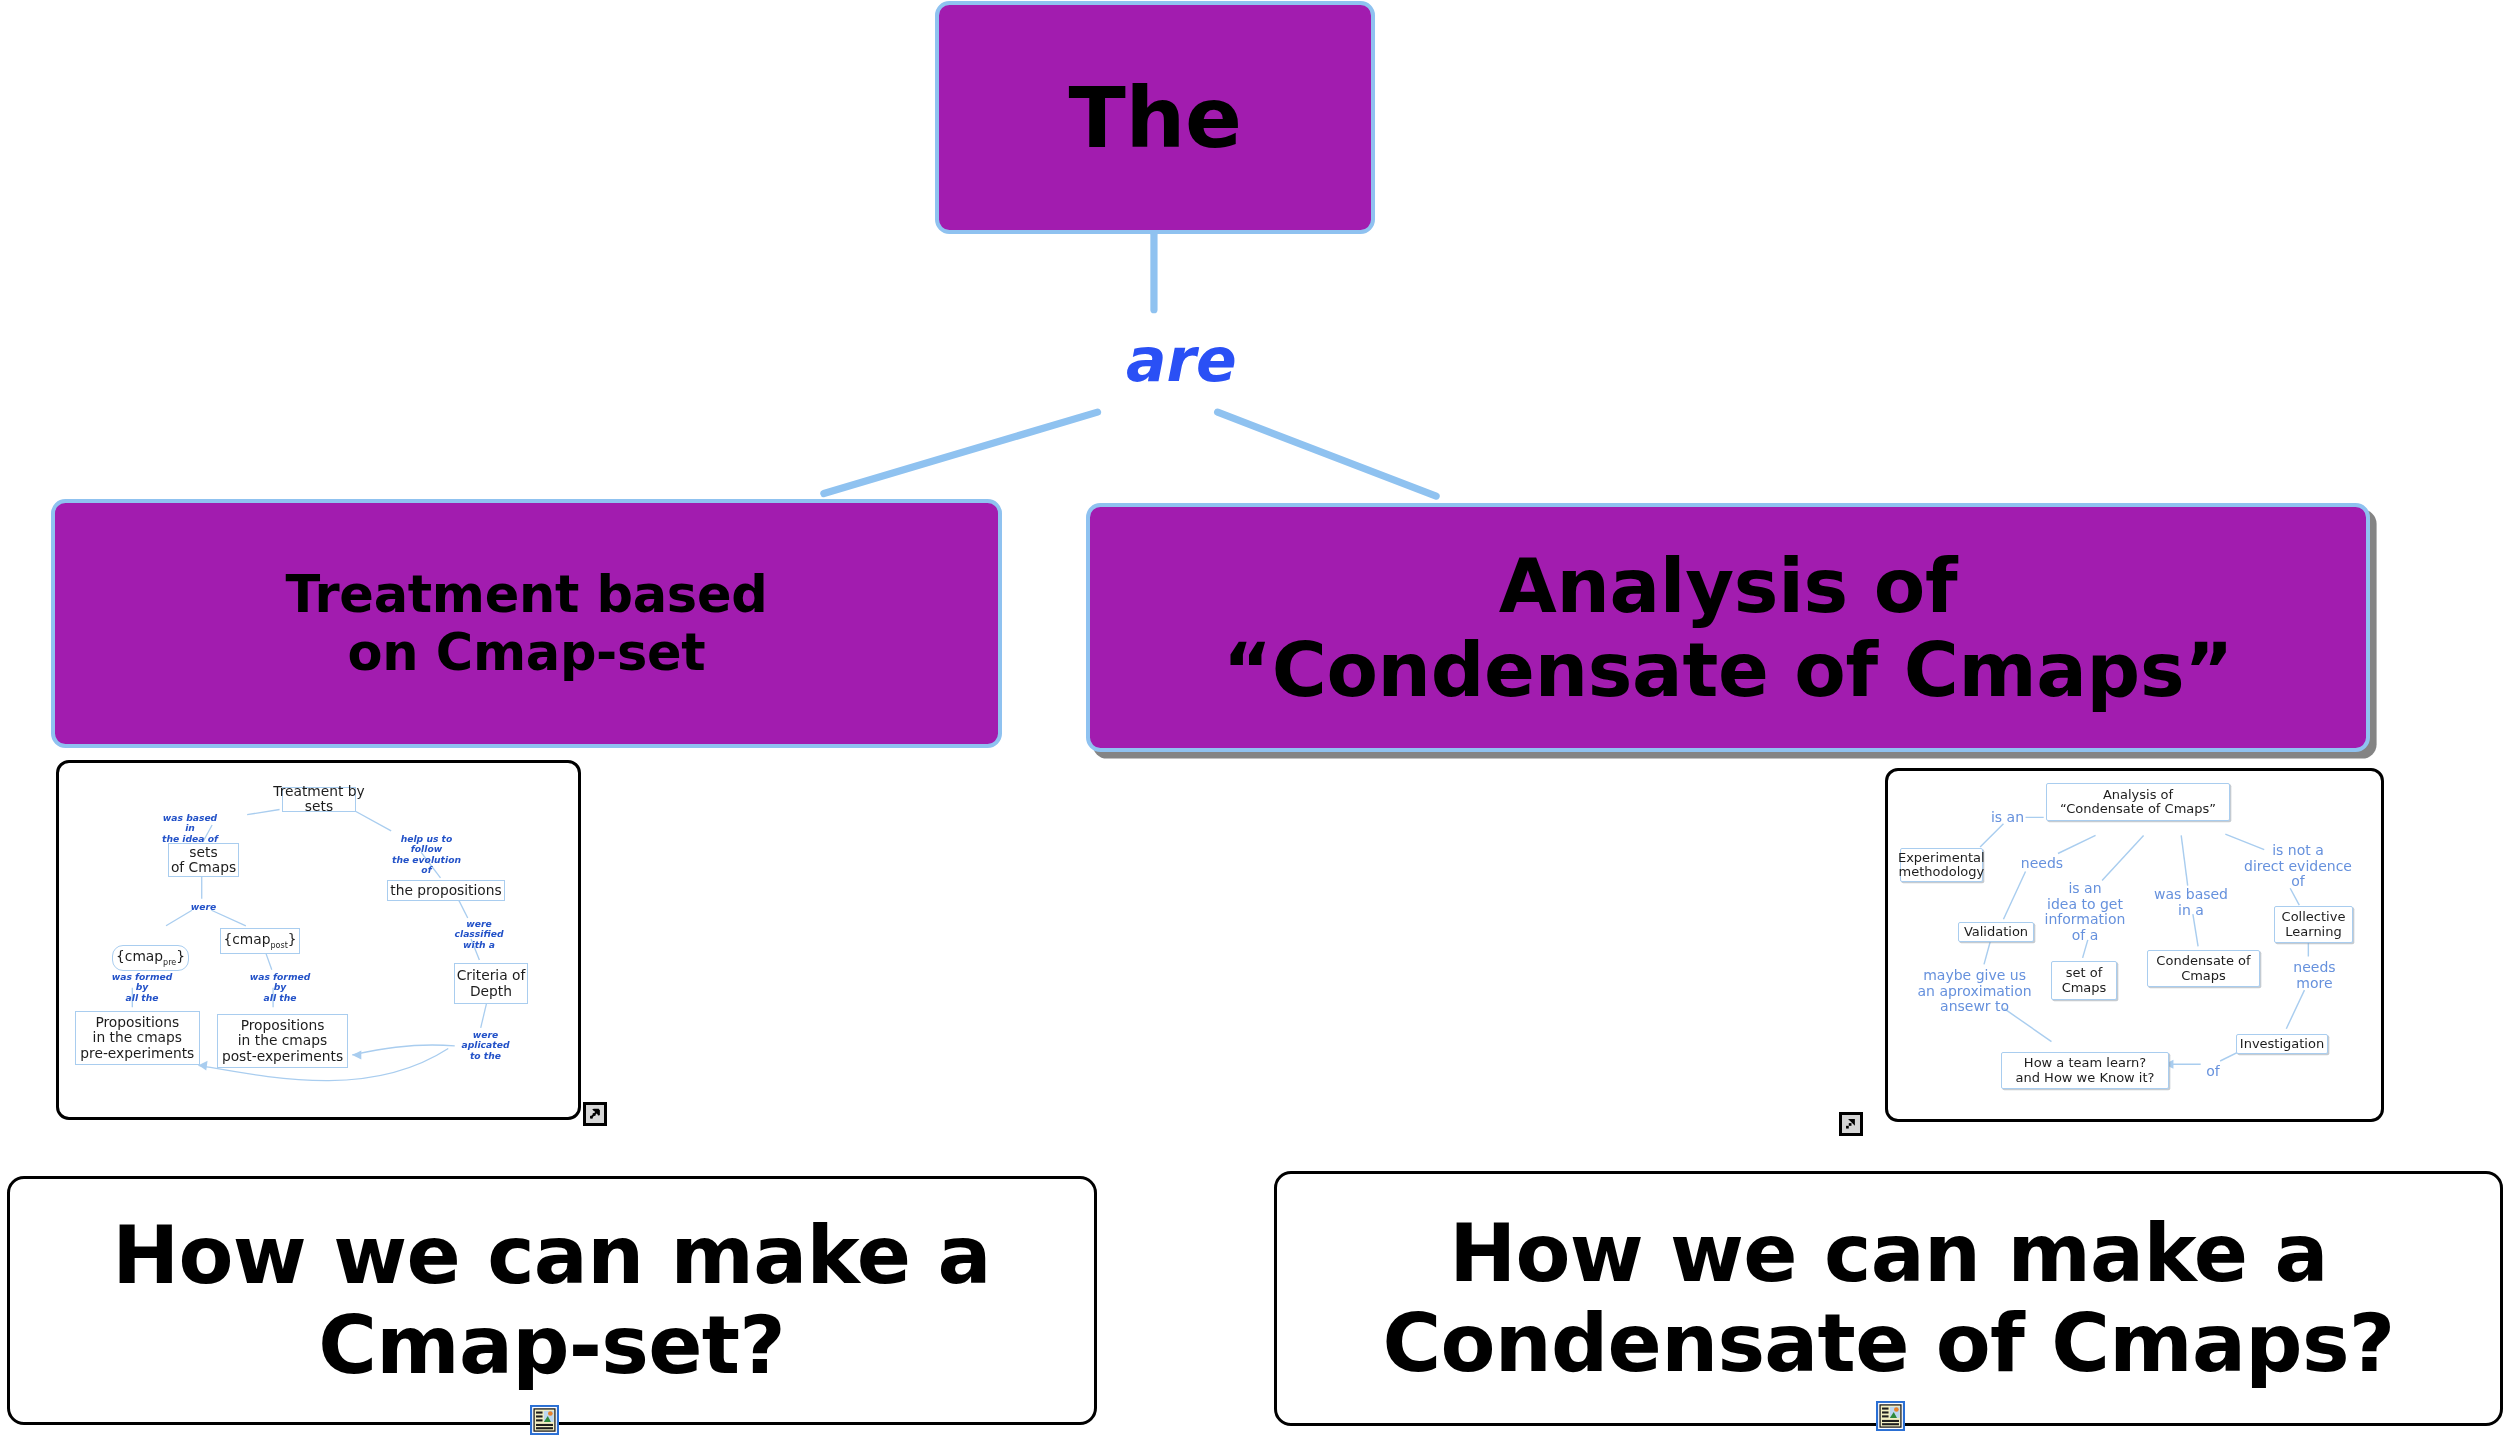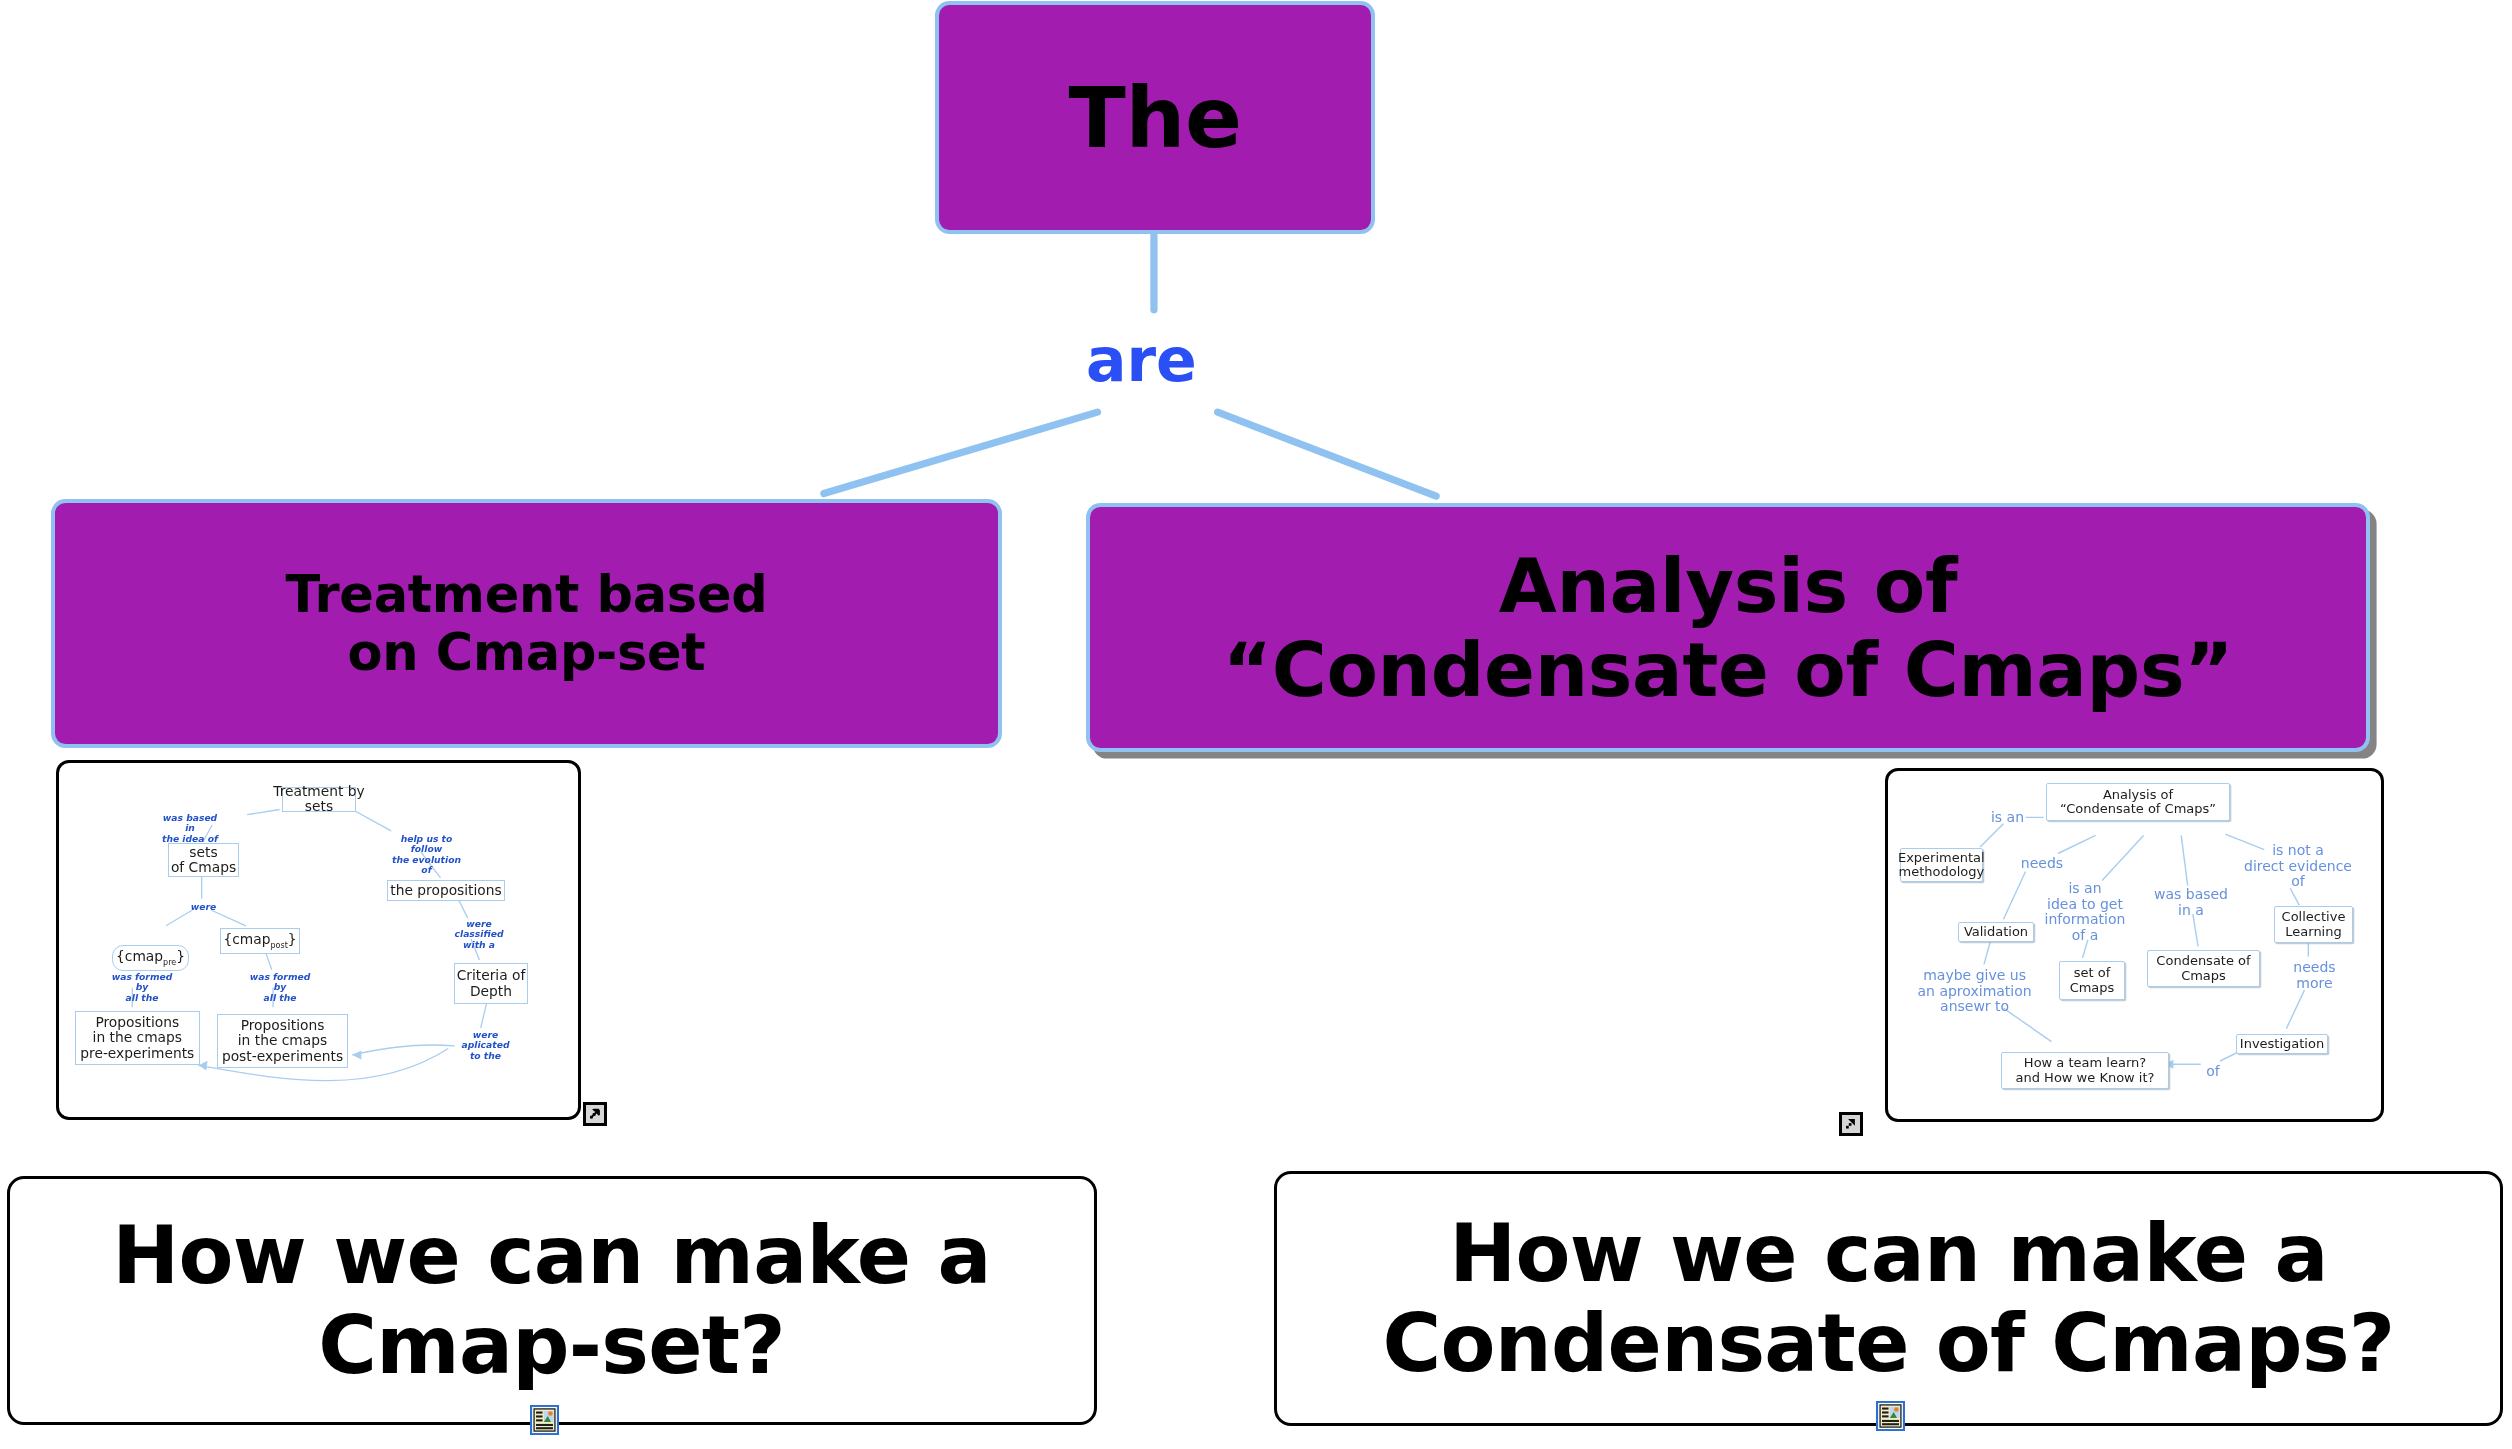--- a/index.html
+++ b/index.html
@@ -64,21 +64,23 @@
   #node-treatment { left: 51px;   top: 499px; width: 951px; height: 249px;  font-size: 51px; }
   #node-analysis  { left: 1086px; top: 503px; width: 1284px; height: 249px;  font-size: 75px; }
   #node-q-left    { left: 6.6px;   top: 1176px; width: 1090px; height: 249px; font-size: 80px; }
   #node-q-right   { left: 1274px; top: 1171px; width: 1229px; height: 255px; font-size: 80px; }
 
   
   .link-phrase {
     position: absolute;
     color: #2a50f5;
     font-weight: bold;
+    font-style: italic;
     white-space: nowrap;
+    margin-left: 40px;
   }
   #phrase-are { left: 1086px; top: 325px; font-size: 60px; }
 
   
   .thumb {
     position: absolute;
     box-sizing: border-box;
     background: #ffffff;
     border: 3.3px solid #000000;
     border-radius: 13px;
@@ -317,21 +319,21 @@
       <div>Experimental<br>methodology</div>
     </div>
     <div class="tlabel" style="left:131px; top:85px; width:46px;">needs</div>
     <div class="tnode" style="left:70px; top:151px; width:76px; height:19.7px;">
       <div>Validation</div>
     </div>
     <div class="tlabel" style="left:151px; top:110px; width:92px;">is an
 idea to get
 information
 of a</div>
-    <div class="tnode" style="left:163px; top:190px; width:66px; height:39px;margin-left:8px;">
+    <div class="tnode" style="left:163px; top:190px; width:66px; height:39px;">
       <div>set of<br>Cmaps</div>
     </div>
     <div class="tlabel" style="left:265px; top:116px; width:76px;">was based
 in a</div>
     <div class="tnode" style="left:259px; top:179px; width:113px; height:37px;">
       <div>Condensate of<br>Cmaps</div>
     </div>
     <div class="tlabel" style="left:352px; top:72px; width:116px;">is not a
 direct evidence
 of</div>

